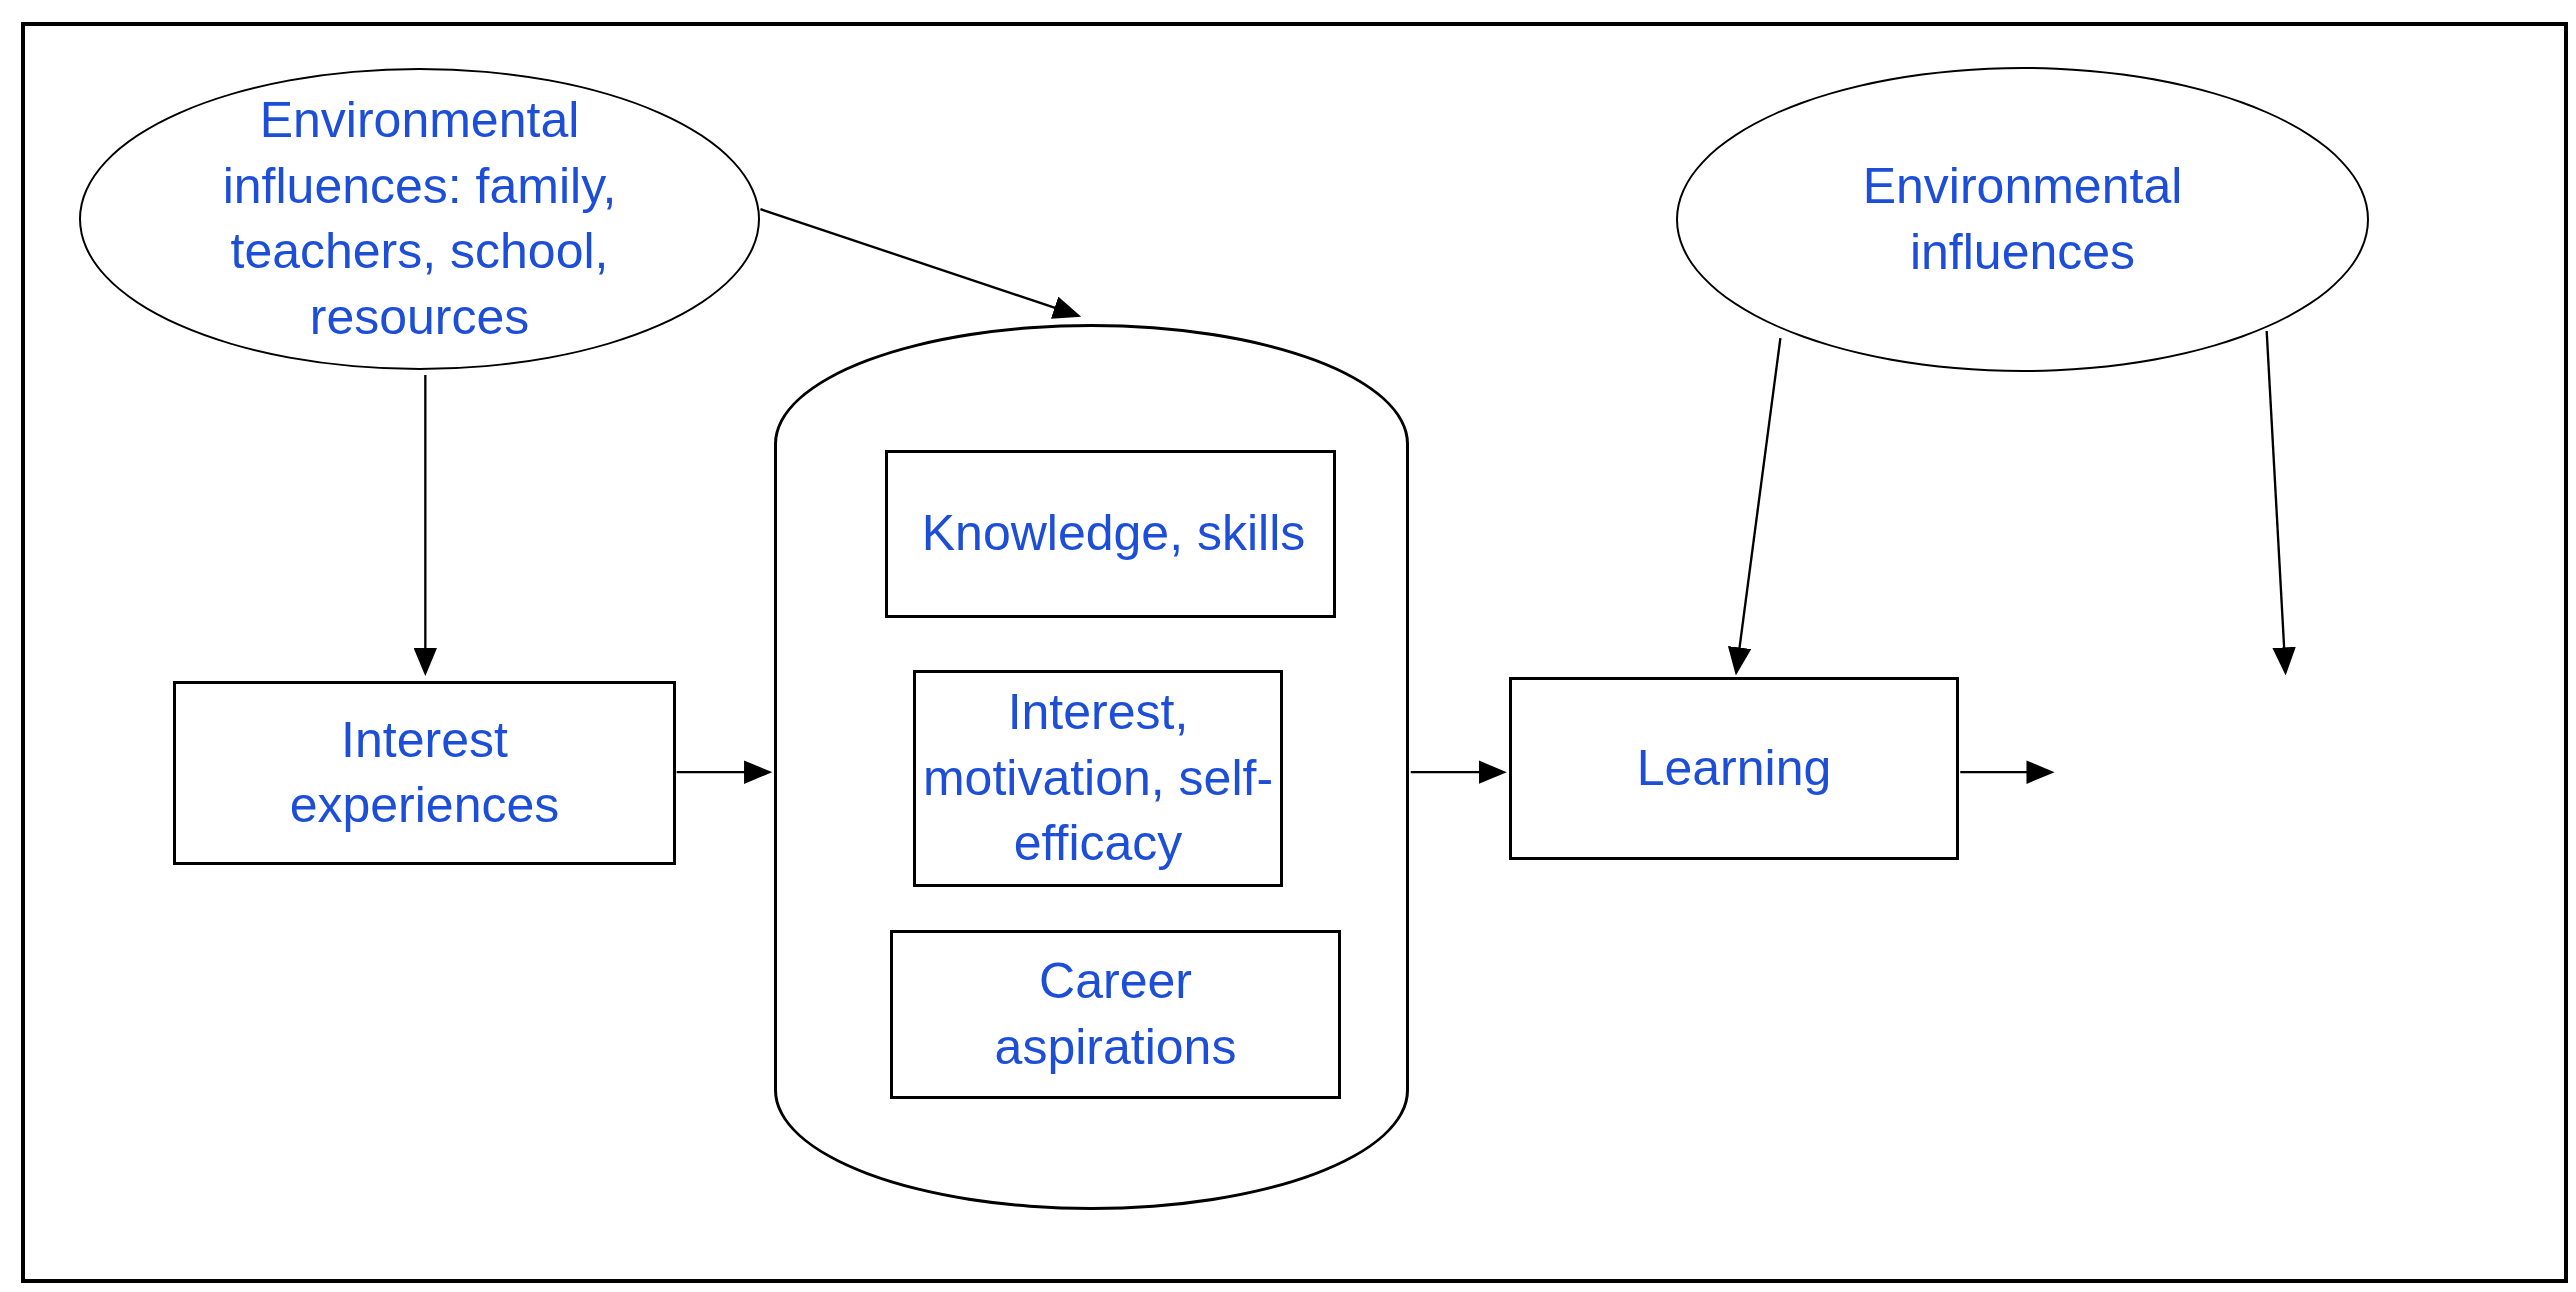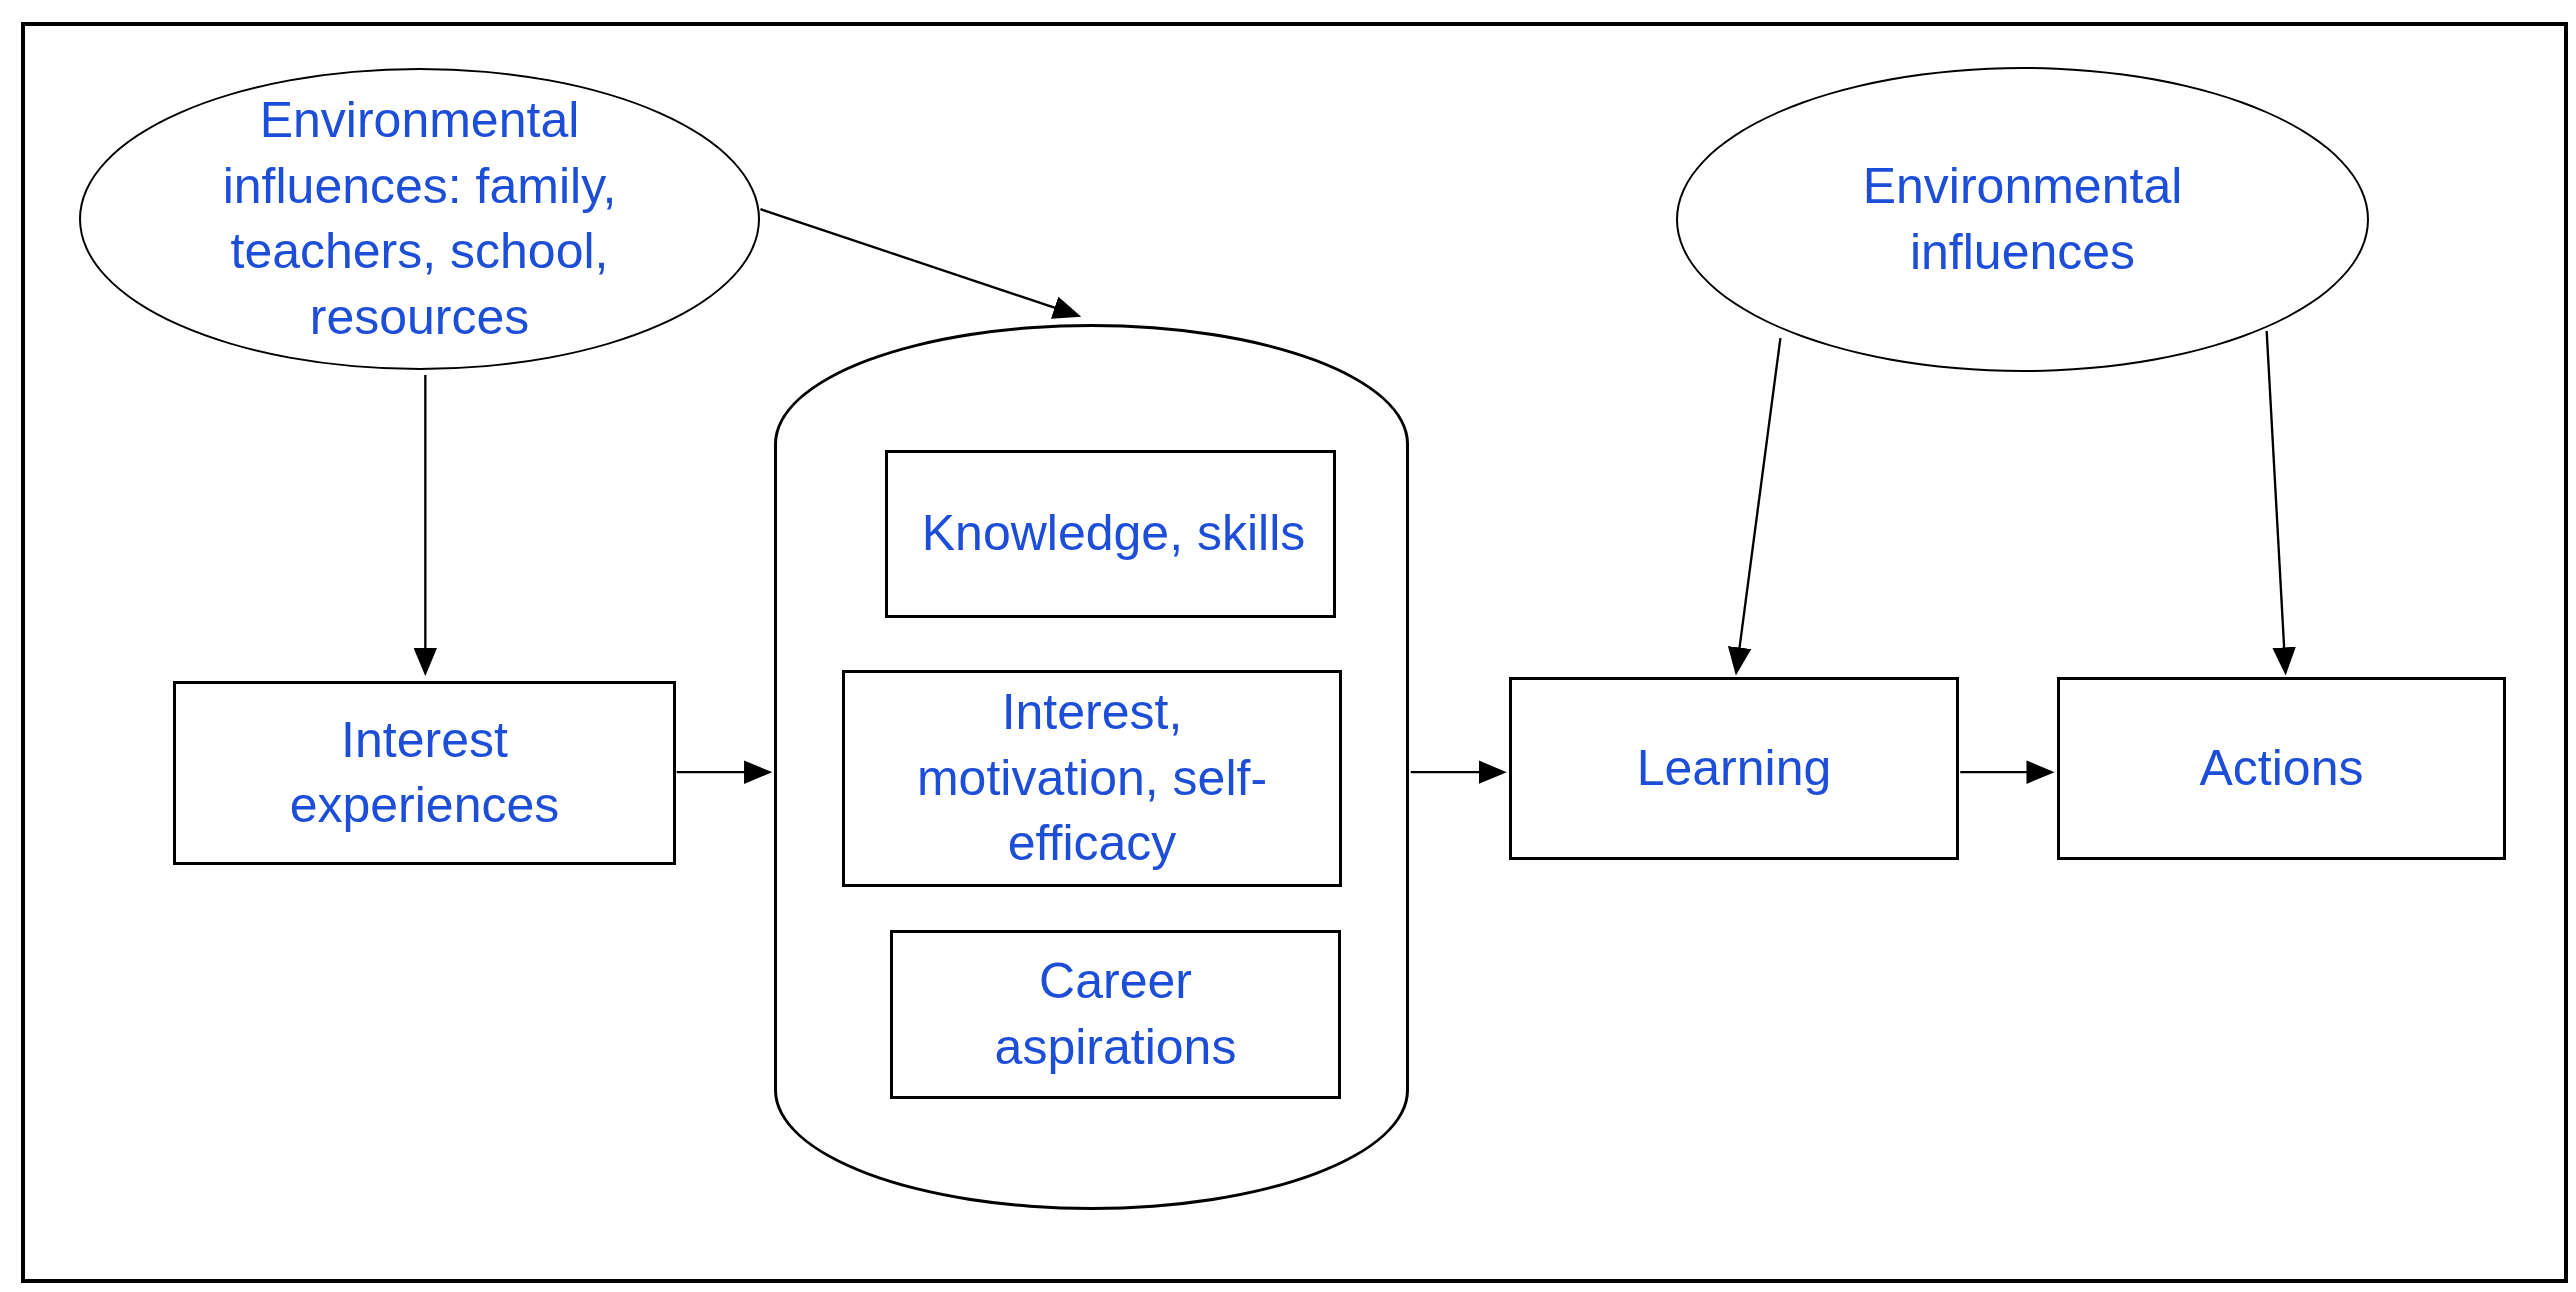--- a/index.html
+++ b/index.html
@@ -48,21 +48,21 @@
   .container-group {
     border-radius: 318px / 120px;
     background: #ffffff;
   }
   
   #env-left   { left: 79px;  top: 68px;  width: 681px; height: 302px; }
   #env-right  { left: 1676px; top: 67px;  width: 693px; height: 305px; }
   #learning   { left: 173px;  top: 681px; width: 503px;  height: 184px; }
   #group      { left: 774px; top: 324px;  width: 635px; height: 886px; }
   #knowledge  { left: 885px; top: 450px;  width: 451px;  height: 168px; padding-left: 6px; }
-  #interest   { left: 842px; top: 670px; width: 500px;  height: 217px; }
+  #interest   { left: 913px; top: 670px; width: 370px;  height: 217px; }
   #career     { left: 890px; top: 930px; width: 451px;  height: 169px; }
   #choices    { left: 1509px; top: 677px; width: 450px;  height: 183px; }
   #actions    { left: 2057px; top: 677px; width: 449px;  height: 183px; }
   .edges {
     position: absolute;
     left: 0; top: 0;
     width: 2576px;
     height: 1293px;
     pointer-events: none;
   }
@@ -95,21 +95,20 @@
 
   <div class="node" id="interest">Interest,
 motivation, self-
 efficacy</div>
 
   <div class="node" id="career">Career
 aspirations</div>
 
   <div class="node" id="choices">Learning</div>
 
-  <div class="node" id="actions">Actions</div>
 
   <svg class="edges" viewBox="0 0 4397 2207" xmlns="http://www.w3.org/2000/svg">
     <defs>
       <marker id="arrowhead" viewBox="0 0 12 10" refX="10" refY="5" markerWidth="12" markerHeight="10" orient="auto" markerUnits="strokeWidth">
         <path d="M0,0 L12,5 L0,10 Z" fill="#000000"></path>
       </marker>
     </defs>
     <line x1="726" y1="640" x2="726" y2="1146" marker-end="url(#arrowhead)"></line>
     <line x1="1298" y1="357" x2="1838" y2="538" marker-end="url(#arrowhead)"></line>
     <line x1="1155" y1="1318" x2="1310" y2="1318" marker-end="url(#arrowhead)"></line>

